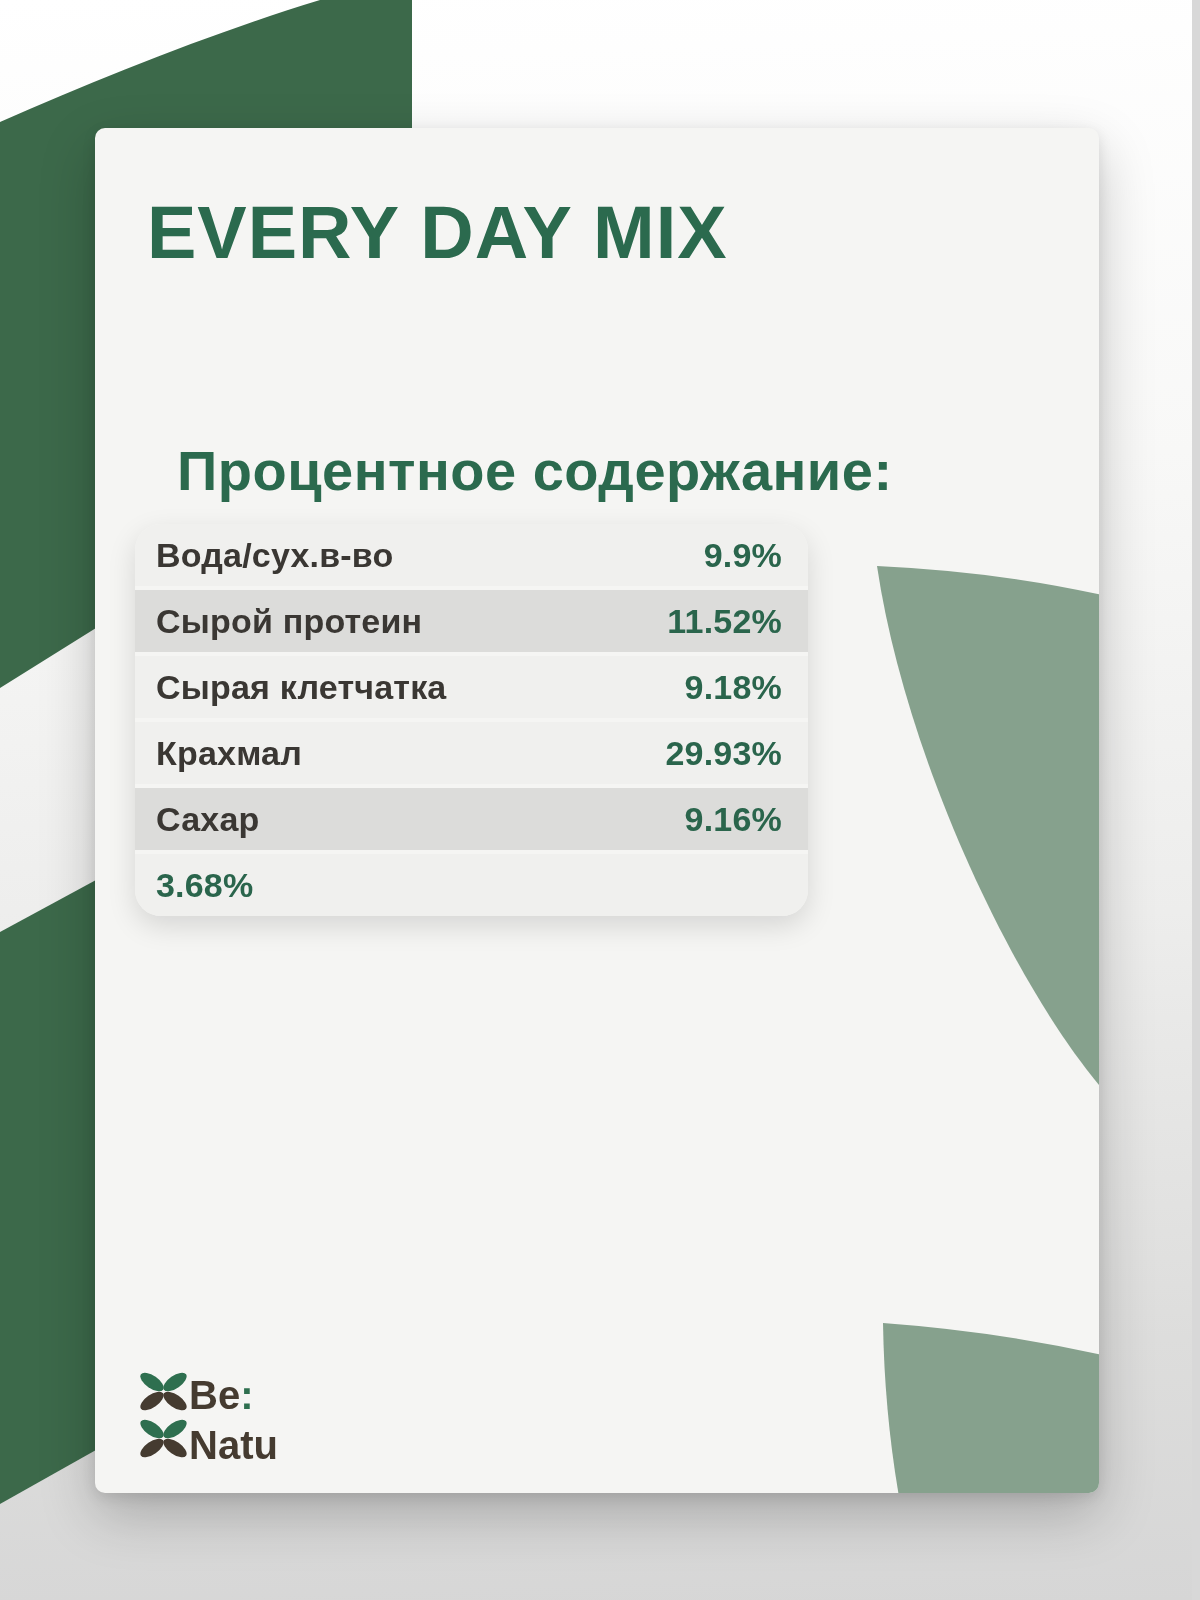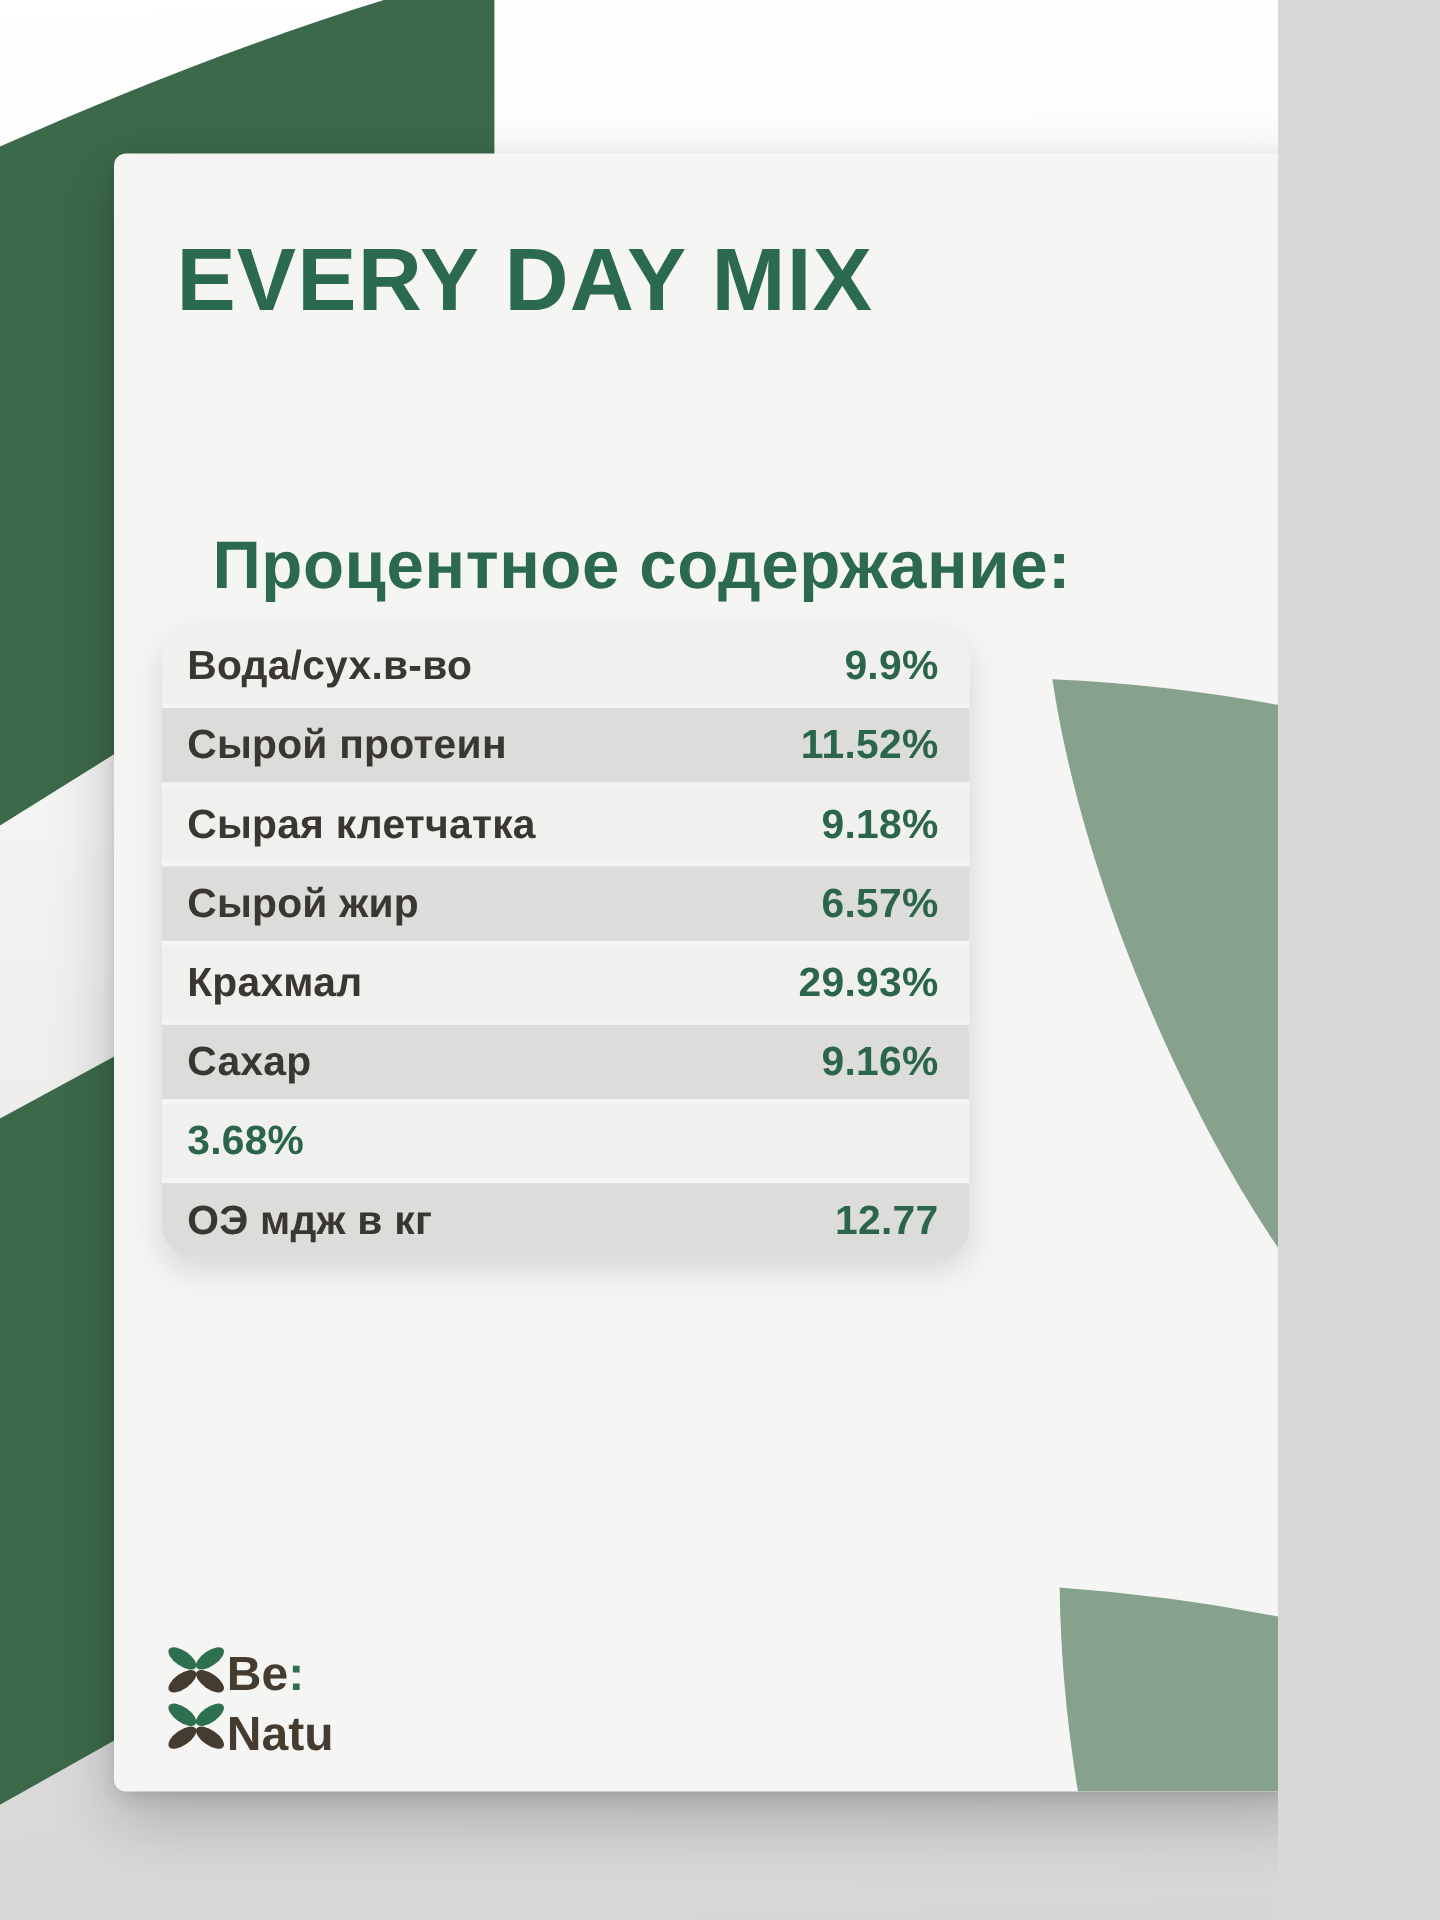--- a/index.html
+++ b/index.html
@@ -1,17 +1,17 @@
 <!DOCTYPE html>
 <html style="--dark_green: #3c694a; --sage: #86a18d; --title_green: #2b6a4e; --value_green: #2a654c; --label_color: #3a3733; --row_light: #f0f0ee; --row_dark: #dcdcda; --card_bg: #f5f5f3; --leaf_green: #2e6f4f; --logo_text: #453b30;"><head>
 <meta charset="utf-8">
 <style>
   html,body{margin:0;padding:0;background:#d8d8d8;}
   .stage{
-    position:relative;width:1065px;height:1600px;overflow:hidden;
+    position:relative;width:1192px;height:1600px;overflow:hidden;
     font-family:"Liberation Sans",sans-serif;
     background:linear-gradient(178deg,#ffffff 0%,#f8f8f7 30%,#ededec 58%,#dddddc 84%,#d6d6d6 100%);
   }
   .decor{position:absolute;left:0;top:0;width:1200px;height:1600px;display:block;}
   .dark-shape{fill:var(--dark_green,#3c694a);}
   .sage-shape{fill:var(--sage,#86a18d);}
   .card{
     position:absolute;left:95px;top:128px;width:1004px;height:1365px;
     background:var(--card_bg,#f5f5f3);border-radius:10px;overflow:hidden;
     box-shadow:0 22px 55px rgba(0,0,0,.22),0 4px 14px rgba(0,0,0,.10);
@@ -83,43 +83,35 @@
     <div class="row dark">
       <span class="lab">Сырой протеин</span>
       <span class="val">11.52%</span>
     </div>
 
     <div class="row light">
       <span class="lab">Сырая клетчатка</span>
       <span class="val">9.18%</span>
     </div>
 
-    <div class="row dark">
-      <span class="lab">Сырой жир</span>
-      <span class="val">6.57%</span>
-    </div>
 
     <div class="row light">
       <span class="lab">Крахмал</span>
       <span class="val">29.93%</span>
     </div>
 
     <div class="row dark">
       <span class="lab">Сахар</span>
       <span class="val">9.16%</span>
     </div>
 
     <div class="row light">
       <span class="val">3.68%</span>
     </div>
 
-    <div class="row dark">
-      <span class="lab">ОЭ мдж в кг</span>
-      <span class="val">12.77</span>
-    </div>
   </div>
 
     <div class="logo">
       <svg class="leaf-icon" viewBox="0 0 47 90" aria-hidden="true">
 
         <ellipse class="leaf-green" cx="12" cy="10" rx="13.5" ry="6.3" transform="rotate(35 12 10)"></ellipse>
         <ellipse class="leaf-green" cx="35" cy="10" rx="13.5" ry="6.3" transform="rotate(-35 35 10)"></ellipse>
         <ellipse class="leaf-dark" cx="12" cy="29" rx="13.5" ry="6.3" transform="rotate(-35 12 29)"></ellipse>
         <ellipse class="leaf-dark" cx="35" cy="29" rx="13.5" ry="6.3" transform="rotate(35 35 29)"></ellipse>
 

